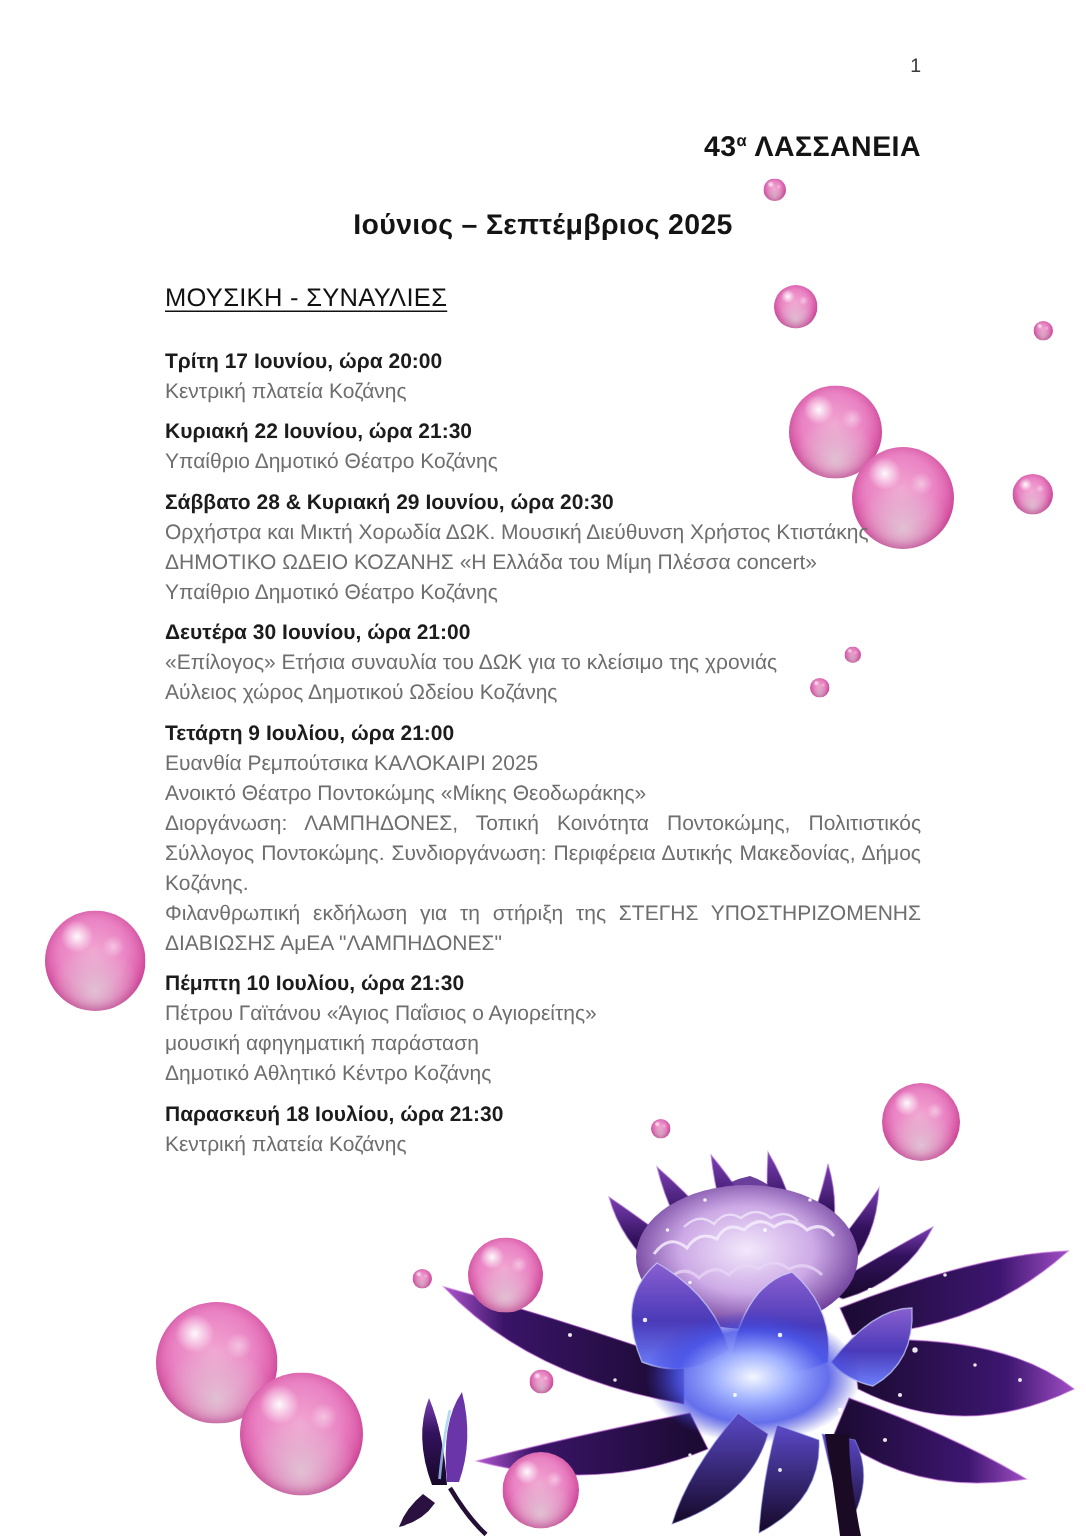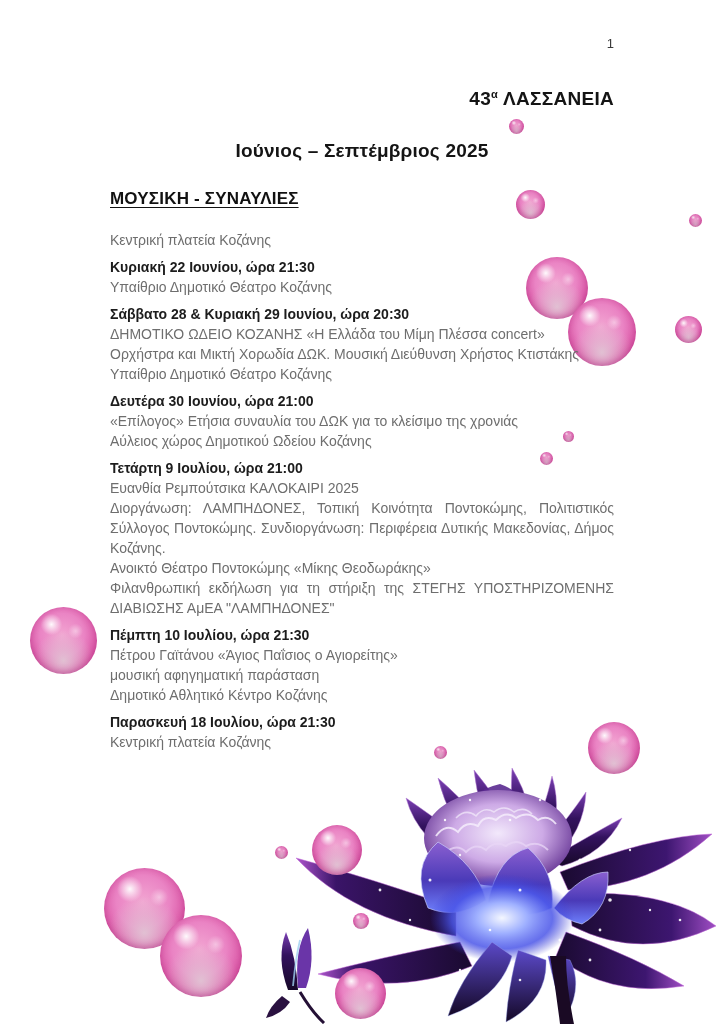--- a/index.html
+++ b/index.html
@@ -30,21 +30,21 @@
     margin:88px 0 0;text-align:right;
     font-size:19px;font-weight:bold;color:#141414;letter-spacing:.3px;
   }
   .doc-title sup{font-size:11px;}
   .doc-subtitle{
     margin:30px 0 0;text-align:center;
     font-size:19px;font-weight:bold;color:#141414;letter-spacing:.2px;
   }
   .section-heading{
     margin:27px 0 0;
-    font-size:17px;font-weight:bold;color:#111111;
+    font-size:17px;font-weight:normal;color:#111111;
     text-decoration:underline;text-underline-offset:3px;letter-spacing:.2px;
   }
   #events{margin-top:21px;}
   .event{margin-bottom:7px;}
   .event-date{font-size:14px;font-weight:bold;color:#1c1c1c;line-height:20px;}
   .event-line{font-size:14px;color:#6e6e6e;line-height:20px;}
   .event-line.justified{text-align:justify;text-align-last:left;}
 </style>
 </head>
 <body>
@@ -186,46 +186,47 @@
 </div>
 
 <div class="page-number">1</div>
 
 <div class="content">
   <h1 class="doc-title"><span>43</span><sup>α</sup><span> ΛΑΣΣΑΝΕΙΑ</span></h1>
   <h2 class="doc-subtitle">Ιούνιος – Σεπτέμβριος 2025</h2>
   <h3 class="section-heading">ΜΟΥΣΙΚΗ - ΣΥΝΑΥΛΙΕΣ</h3>
   <div id="events">
   <div class="event">
+    <div class="event-date">Τρίτη 17 Ιουνίου, ώρα 20:00</div>
         <div class="event-line">Κεντρική πλατεία Κοζάνης</div>
       </div>
 
   <div class="event">
     <div class="event-date">Κυριακή 22 Ιουνίου, ώρα 21:30</div>
         <div class="event-line">Υπαίθριο Δημοτικό Θέατρο Κοζάνης</div>
       </div>
 
   <div class="event">
     <div class="event-date">Σάββατο 28 &amp; Κυριακή 29 Ιουνίου, ώρα 20:30</div>
-  <div class="event-line">ΔΗΜΟΤΙΚΟ ΩΔΕΙΟ ΚΟΖΑΝΗΣ «Η Ελλάδα του Μίμη Πλέσσα concert»</div>
-        <div class="event-line">Ορχήστρα και Μικτή Χορωδία ΔΩΚ. Μουσική Διεύθυνση Χρήστος Κτιστάκης</div>
+  <div class="event-line">Ορχήστρα και Μικτή Χορωδία ΔΩΚ. Μουσική Διεύθυνση Χρήστος Κτιστάκης</div>
+        <div class="event-line">ΔΗΜΟΤΙΚΟ ΩΔΕΙΟ ΚΟΖΑΝΗΣ «Η Ελλάδα του Μίμη Πλέσσα concert»</div>
         <div class="event-line">Υπαίθριο Δημοτικό Θέατρο Κοζάνης</div>
       </div>
 
   <div class="event">
     <div class="event-date">Δευτέρα 30 Ιουνίου, ώρα 21:00</div>
   <div class="event-line">«Επίλογος» Ετήσια συναυλία του ΔΩΚ για το κλείσιμο της χρονιάς</div>
         <div class="event-line">Αύλειος χώρος Δημοτικού Ωδείου Κοζάνης</div>
       </div>
 
   <div class="event">
     <div class="event-date">Τετάρτη 9 Ιουλίου, ώρα 21:00</div>
   <div class="event-line">Ευανθία Ρεμπούτσικα ΚΑΛΟΚΑΙΡΙ 2025</div>
+        <div class="event-line">Ανοικτό Θέατρο Ποντοκώμης «Μίκης Θεοδωράκης»</div>
         <div class="event-line justified">Διοργάνωση: ΛΑΜΠΗΔΟΝΕΣ, Τοπική Κοινότητα Ποντοκώμης, Πολιτιστικός Σύλλογος Ποντοκώμης. Συνδιοργάνωση: Περιφέρεια Δυτικής Μακεδονίας, Δήμος Κοζάνης.</div>
-        <div class="event-line">Ανοικτό Θέατρο Ποντοκώμης «Μίκης Θεοδωράκης»</div>
         <div class="event-line justified">Φιλανθρωπική εκδήλωση για τη στήριξη της ΣΤΕΓΗΣ ΥΠΟΣΤΗΡΙΖΟΜΕΝΗΣ ΔΙΑΒΙΩΣΗΣ ΑμΕΑ "ΛΑΜΠΗΔΟΝΕΣ"</div>
       </div>
 
   <div class="event">
     <div class="event-date">Πέμπτη 10 Ιουλίου, ώρα 21:30</div>
   <div class="event-line">Πέτρου Γαϊτάνου «Άγιος Παΐσιος ο Αγιορείτης»</div>
         <div class="event-line">μουσική αφηγηματική παράσταση</div>
         <div class="event-line">Δημοτικό Αθλητικό Κέντρο Κοζάνης</div>
       </div>
 

